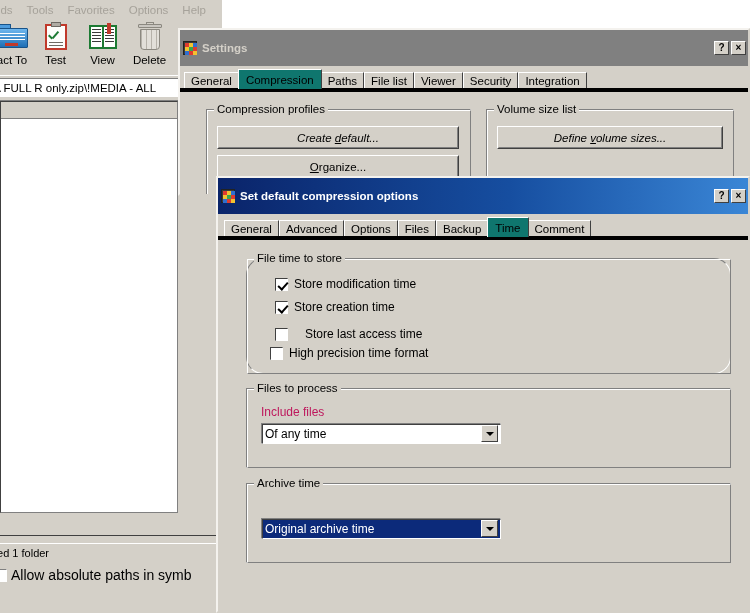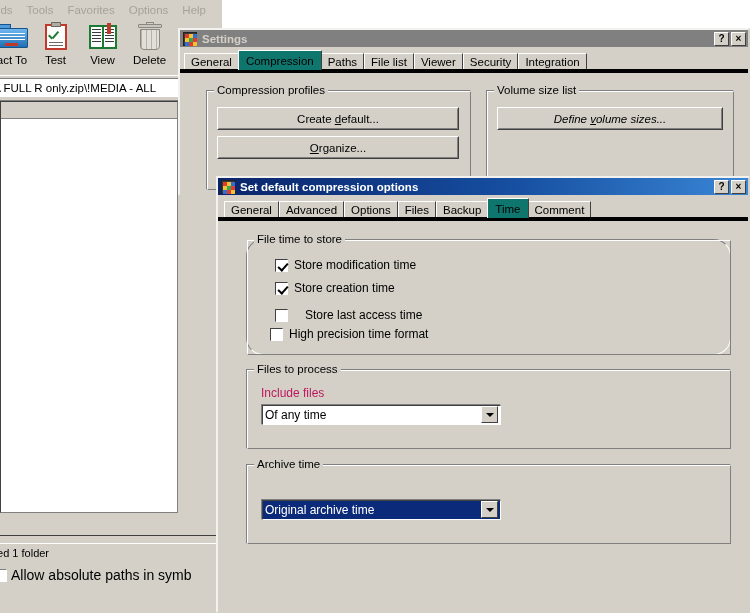--- a/index.html
+++ b/index.html
@@ -215,21 +215,21 @@
   .settings-dlg {
     position: absolute; left: 178px; top: 28px;
     width: 572px; height: 168px;
     background: #d4d0c8;
     border: 2px solid #d4d0c8;
     border-top-color: #f4f2ee; border-left-color: #f4f2ee;
     box-sizing: border-box;
     overflow: hidden;
   }
   .tbar {
-    height: 17px; display: flex; align-items: center;
+    height: 36px; display: flex; align-items: center;
     padding: 0 2px 0 3px;
   }
   .tbar-inactive { background: #808080; }
   .tbar-active {
     background: linear-gradient(90deg, #0a246a 0%, #164ea0 55%, #3a86d6 100%);
   }
   .tbar-title { font-size: 11.5px; font-weight: bold; margin-left: 5px; white-space: nowrap; }
   .tbar-inactive .tbar-title { color: #d4d0c8; }
   .tbar-active .tbar-title { color: #ffffff; }
   .appicon {
@@ -503,21 +503,21 @@
       <div class="tab">Viewer</div>
       <div class="tab">Security</div>
       <div class="tab">Integration</div>
     </div>
 
     <div class="tabpage" style="height:125px;">
 
       <div class="gb-frame" style="left:26px; top:17px; width:265px; height:100px;">
         <div class="gb-in"></div>
         <div class="gb-title">Compression profiles</div>
-        <div class="btn95" style="position:absolute; left:10px; top:16px; width:242px; height:23px;">
+        <div class="btn95" style="position:absolute; left:10px; top:16px; width:242px; height:23px;font-style:italic;">
           <span><span>Create </span><u>d</u><span>efault...</span></span>
         </div>
         <div class="btn95" style="position:absolute; left:10px; top:45px; width:242px; height:23px;">
           <span><u>O</u><span>rganize...</span></span>
         </div>
       </div>
 
       <div class="gb-frame" style="left:306px; top:17px; width:248px; height:100px;">
         <div class="gb-in"></div>
         <div class="gb-title">Volume size list</div>

